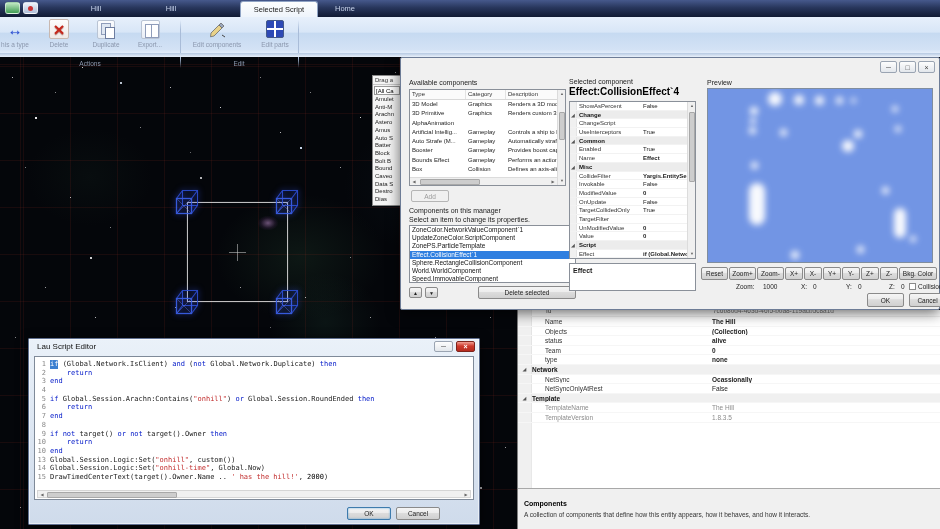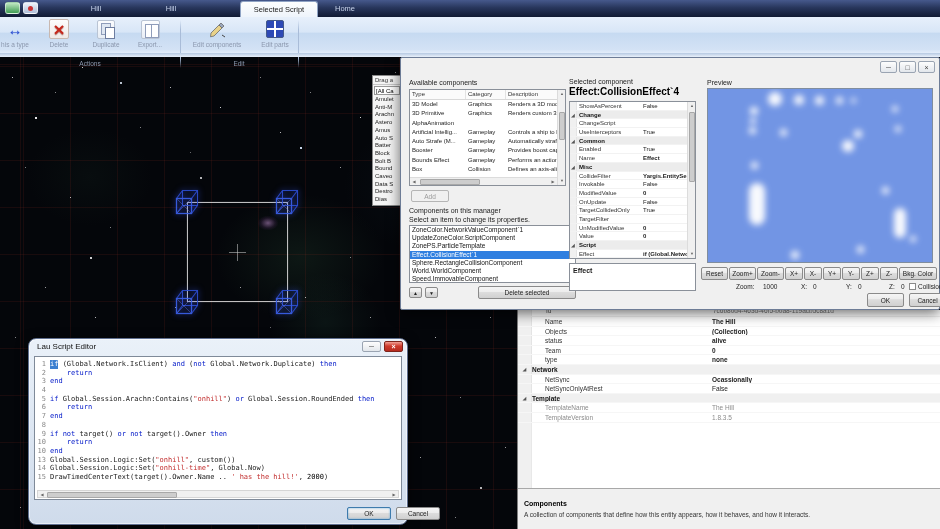--- a/index.html
+++ b/index.html
@@ -147,22 +147,22 @@
   #panelgrid .plab{width:180px;font-size:6.5px;line-height:9.6px;padding-left:13px}
   #panelgrid .prow.grp .plab{padding-left:0}
   #panelgrid .pval{font-size:6.5px;line-height:9.6px}
   #panelgrid .prow.grp{background:#f0f0f0}
   #panelfooter{position:absolute;left:0;right:0;top:178px;height:33px;background:#f0f0f0;border-top:1px solid #a8a8a8;padding:3px 6px}
   #panelfooter b{font-size:7px;color:#000}
   #panelfooter div{font-size:6.5px;color:#333;margin-top:1px}
   #panelbottom{position:absolute;left:0;right:0;bottom:0;height:8px;background:#f0f0f0}
 
   
-  #scripted{position:absolute;left:28px;top:338px;width:380px;height:187px;z-index:8;
-    background:linear-gradient(#eaf1f9,#cfdbeb);border:1px solid #5f6f8f;border-radius:8px;
+  #scripted{position:absolute;left:28px;top:338px;width:452px;height:187px;z-index:8;
+    background:linear-gradient(#eaf1f9,#cfdbeb);border:1px solid #5f6f8f;border-radius:1px;
     box-shadow:0 3px 12px rgba(0,0,0,.65), inset 0 0 0 1px rgba(255,255,255,.5)}
   #stitle{position:absolute;left:0;top:0;right:0;height:16px;font-size:8px;color:#111;line-height:16px;padding-left:8px}
   #scripted .winbtn{top:2px;width:19px;height:11px;font-size:7px}
   #sinner{position:absolute;left:5px;top:17px;right:5px;bottom:24px;background:#fff;border:1px solid #7f8a99;overflow:hidden}
   #codearea{position:absolute;left:0;top:3px;right:0;bottom:10px;overflow:hidden}
   .cline{display:flex;height:8.7px;white-space:pre;font-family:"DejaVu Sans Mono",monospace;font-size:7px;line-height:8.7px}
   .lnum{flex:none;width:15px;text-align:right;padding-right:4px;color:#888}
   .tk-k{color:#0018c8}.tk-s{color:#c22e2e}.tk-t{color:#1a1a1a}
   .tk-sel{background:#3c7fd0;color:#fff}
   #sscroll{position:absolute;left:2px;right:2px;bottom:1px;height:8px;background:#f0f0f0;border:1px solid #d5d5d5}

